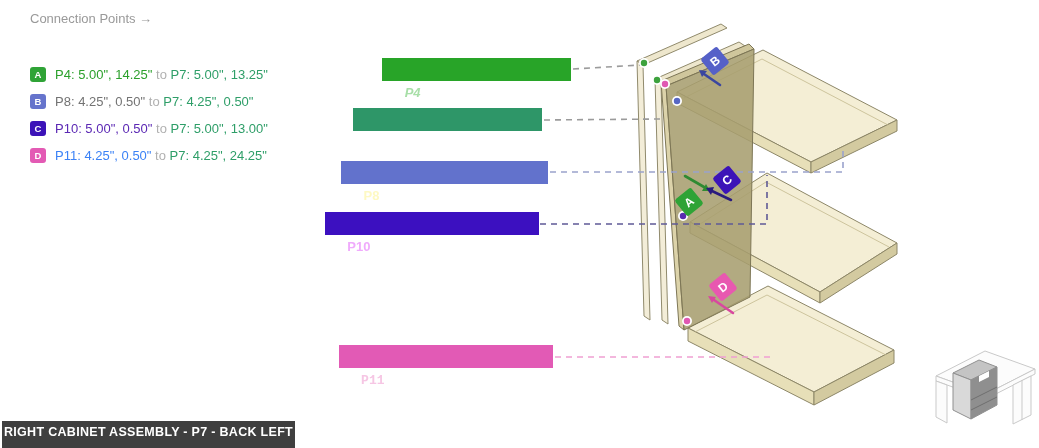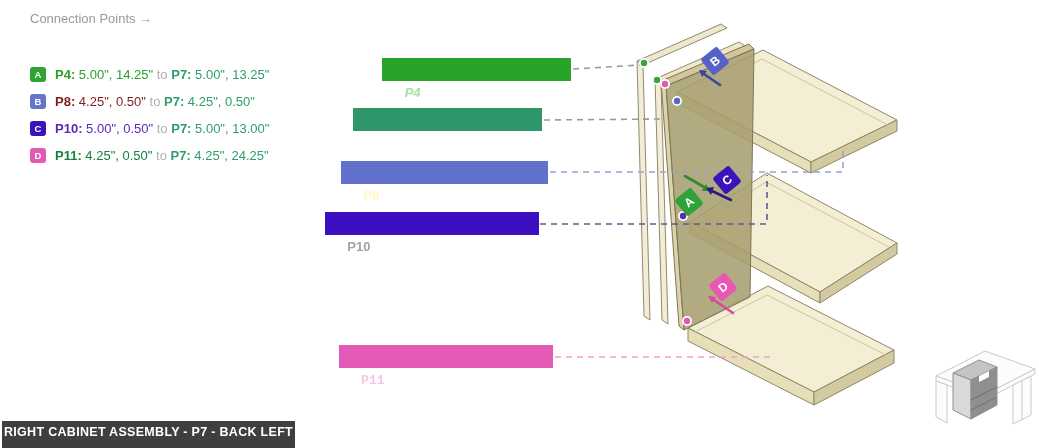--- a/index.html
+++ b/index.html
@@ -10,33 +10,33 @@
   .hdr   { position:absolute; left:30px; top:11px;  font-size:13px; color:#999; }
   .legend{ position:absolute; left:30px; top:40px;  font-size:11.5px; color:#a3a3a3; }
 
   .conn-row { position:absolute; left:30px; display:flex; align-items:center; font-size:13px; white-space:pre; }
   .row-a { top:67px; } .row-b { top:94px; } .row-c { top:121px; } .row-d { top:148px; }
   .cbadge { width:16px; height:15px; border-radius:3px; color:#fff; font-weight:bold;
             font-size:9.5px; display:flex; align-items:center; justify-content:center;
             margin-right:9px; flex:0 0 auto; }
   .row-a .cbadge { background:#2fa336; } .row-b .cbadge { background:#6674cc; }
   .row-c .cbadge { background:#3c13b8; } .row-d .cbadge { background:#e35ab4; }
-  .bold { font-weight:bold; }
-  .row-a .from-c { color:#2ca02c; } .row-b .from-c { color:#7f1d1d; }
-  .row-c .from-c { color:#5b28b4; } .row-d .from-c { color:#15803d; }
+  .bold { font-weight:normal; }
+  .row-a .from-c { color:#2ca02c; } .row-b .from-c { color:#737373; }
+  .row-c .from-c { color:#5b28b4; } .row-d .from-c { color:#3b82f6; }
   .to-c   { color:#2e9e68; }
   .toword { color:#b0b0b0; }
 
   .part-label { position:absolute; height:23px; line-height:23px; color:#fff; font-weight:bold;
                 font-size:13px; padding:0 7px 0 8px; white-space:pre; }
   .part-label .pid { margin-right:5px; }
   .pl-p4  { right:468px; top:58px;  background:#28a428; } .pl-p4  .pid { color:#a8dfa8;font-style:italic; }
   .pl-p7  { right:497px; top:108px; background:#2e9668; } .pl-p7  .pid { color:#ffffff; }
   .pl-p8  { right:491px; top:161px; background:#6272cc; } .pl-p8  .pid { color:#fef9c3; }
-  .pl-p10 { right:500px; top:212px; background:#3c10c0; } .pl-p10 .pid { color:#a3a3a3;text-align:center; }
+  .pl-p10 { right:500px; top:212px; background:#3c10c0; } .pl-p10 .pid { color:#f0abfc;text-align:center; }
   .pl-p11 { right:486px; top:345px; background:#e25ab5; } .pl-p11 .pid { color:#f6c6e4;font-family:Liberation Mono, monospace; }
 
   .footer-bar { position:absolute; left:2px; top:421px; height:32px; line-height:22px;
                 background:#3f3f3f; color:#fff; font-weight:bold; font-size:12.5px;
                 padding:0 2px; letter-spacing:.3px; }
   svg.scene { position:absolute; left:0; top:0; }
   svg text.badge-letter { font-family:"Liberation Sans",sans-serif; font-weight:bold; font-size:12px; fill:#fff; }
 </style>
 </head>
 <body>

